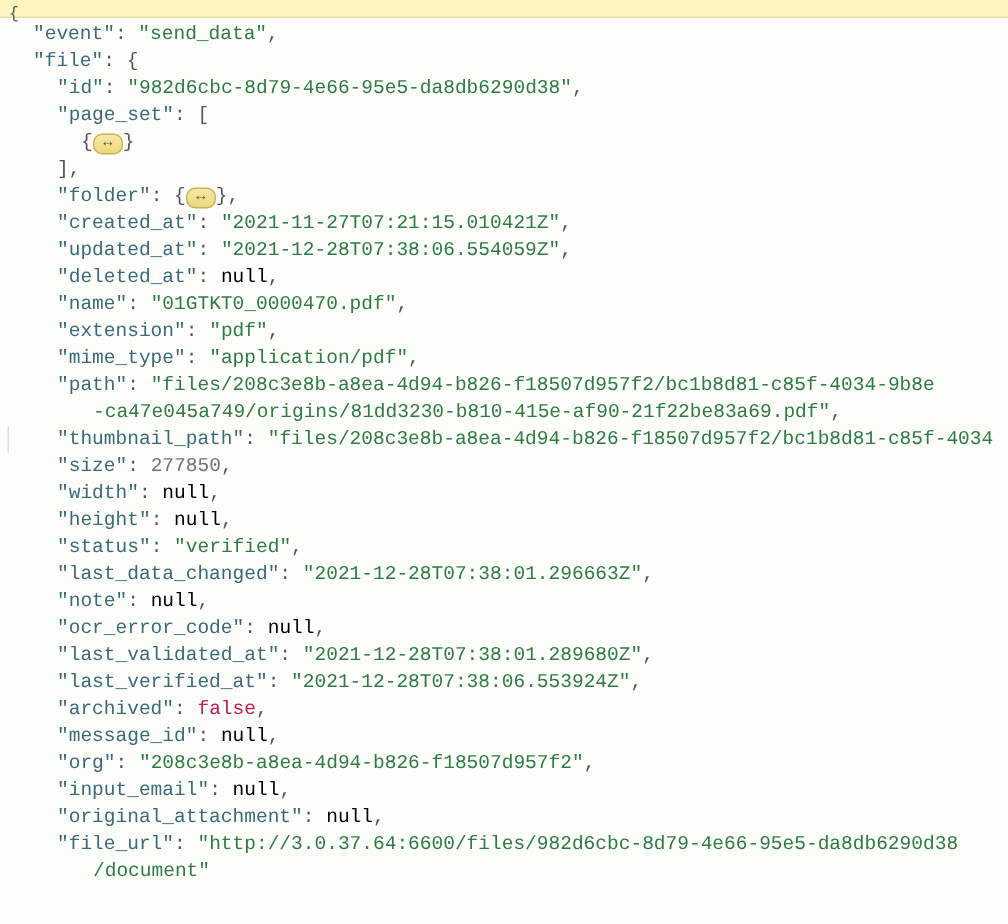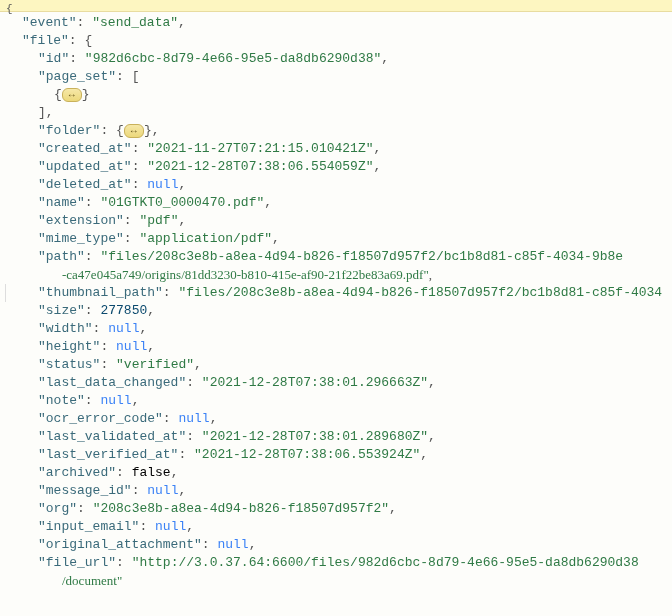--- a/index.html
+++ b/index.html
@@ -20,26 +20,26 @@
     height: 12px;
     padding: 0 6px;
   }
   .top-brace { color: #555; font-size: 11px; }
   .code-area { padding: 2px 6px 8px 6px; }
   .line { white-space: pre-wrap; word-break: break-word; padding-left: 0; }
   .i1 { padding-left: 16px; }
   .i2 { padding-left: 32px; }
   .i2b { padding-left: 32px; border-left: 1px solid #ddd; margin-left: -1px; }
   .i3 { padding-left: 48px; }
-  .cont { padding-left: 56px; font-family: Liberation Serif, serif; }
+  .cont { padding-left: 56px; }
   .key { color: #3a6a7a; }
   .str { color: #2f7a45; }
-  .num { color: #0c4a6e; }
-  .null { color: #3b82f6; }
-  .bool { color: #000000; text-align: center; }
+  .num { color: #737373; }
+  .null { color: #000000; }
+  .bool { color: #be185d; text-align: center; }
   .punc { color: #555; }
   .collapse-badge {
     display: inline-block;
     background: linear-gradient(#f6e8a8,#ecd87b);
     border: 1px solid #c9b15a;
     border-radius: 6px;
     font-size: 10px;
     line-height: 10px;
     padding: 1px 6px;
     color: #6b5a1f;

